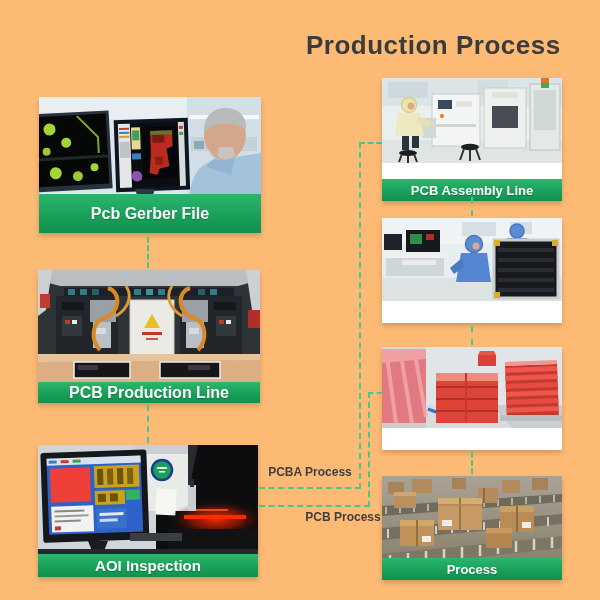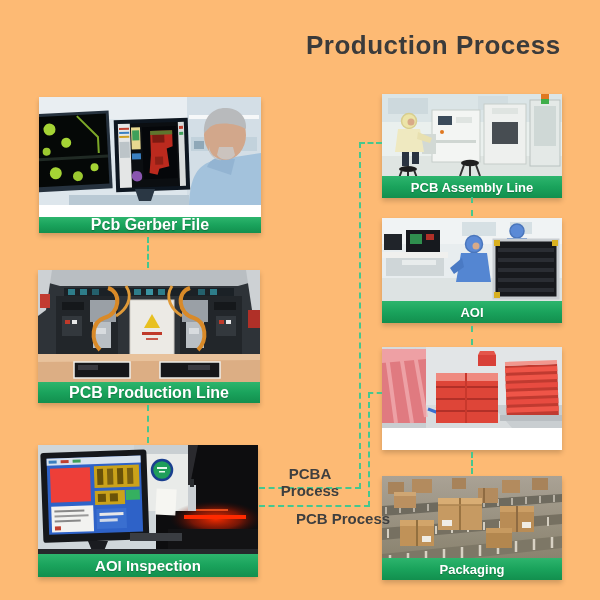--- a/index.html
+++ b/index.html
@@ -15,27 +15,27 @@
   .photo{position:absolute;left:0;top:0;right:0;overflow:hidden;}
   .photo svg{display:block;}
   .bar{
     position:absolute;left:0;right:0;bottom:0;
     display:flex;align-items:center;justify-content:center;
     background:linear-gradient(180deg,#2db56d 0%,#1aa35c 50%,#128f4e 100%);
     color:#ffffff;font-weight:bold;text-shadow:0 1px 1px rgba(0,0,0,0.25);
   }
   
   .card-l1{left:39px;top:97px;width:222px;height:136px;}
-  .card-l1 .photo{height:108px;} .card-l1 .bar{height:16px;font-size:16px;}
+  .card-l1 .photo{height:108px;} .card-l1 .bar{height:39px;font-size:16px;}
   .card-l2{left:38px;top:270px;width:222px;height:133px;}
   .card-l2 .photo{height:112px;} .card-l2 .bar{height:21px;font-size:16px;}
   .card-l3{left:38px;top:445px;width:220px;height:132px;}
   .card-l3 .photo{height:111px;} .card-l3 .bar{height:23px;font-size:15px;}
   
-  .card-r1{left:382px;top:94px;width:180px;height:104px;}
+  .card-r1{left:382px;top:78px;width:180px;height:123px;}
   .card-r1 .photo{height:85px;} .card-r1 .bar{height:22px;font-size:13px;}
   .card-r2{left:382px;top:218px;width:180px;height:105px;}
   .card-r2 .photo{height:83px;} .card-r2 .bar{height:22px;font-size:13px;}
   .card-r3{left:382px;top:347px;width:180px;height:103px;}
   .card-r3 .photo{height:81px;} .card-r3 .bar{height:22px;font-size:13px;}
   .card-r4{left:382px;top:476px;width:180px;height:104px;}
   .card-r4 .photo{height:82px;} .card-r4 .bar{height:22px;font-size:13px;}
   
   .vline{position:absolute;width:0;border-left:2px dashed #45c78e;}
   .hline{position:absolute;height:0;border-top:2px dashed #45c78e;}
@@ -44,21 +44,21 @@
   .v-r1{left:471px;top:197px;height:19px;}
   .v-r2{left:471px;top:326px;height:19px;}
   .v-r3{left:471px;top:452px;height:22px;}
   .pcba-h1{left:259px;top:487px;width:102px;}
   .pcba-v{left:359px;top:142px;height:347px;}
   .pcba-h2{left:359px;top:142px;width:23px;}
   .pcb-h1{left:259px;top:505px;width:111px;}
   .pcb-v{left:368px;top:392px;height:115px;}
   .pcb-h2{left:368px;top:392px;width:14px;}
   .flow-label{
-    position:absolute;font-weight:bold;color:#3f3f3f;font-size:15px;text-align:center;
+    position:absolute;font-weight:bold;color:#3f3f3f;font-size:12px;text-align:center;
   }
   .flow-pcba{left:258px;top:465px;width:104px;}
   .flow-pcb{left:258px;top:510px;width:100px;padding-left:35px;}
 </style>
 </head>
 <body>
 
 <div id="stage">
 
   <div id="page-title">Production Process</div>
@@ -318,21 +318,20 @@
         <rect x="116" y="30" width="56" height="4" fill="#2a2d33"></rect>
         <rect x="116" y="40" width="56" height="4" fill="#2a2d33"></rect>
         <rect x="116" y="50" width="56" height="4" fill="#2a2d33"></rect>
         <rect x="116" y="60" width="56" height="4" fill="#2a2d33"></rect>
         <rect x="116" y="70" width="56" height="4" fill="#2a2d33"></rect>
         <rect x="112" y="22" width="6" height="6" fill="#d8b020"></rect>
         <rect x="170" y="22" width="6" height="6" fill="#d8b020"></rect>
         <rect x="112" y="74" width="6" height="6" fill="#d8b020"></rect>
       </svg>
     </div>
-    <div class="bar">AOI</div>
   </div>
 
   <div class="card card-r3">
     <div class="photo">
       <svg width="180" height="81" viewBox="0 0 180 81">
         <rect width="180" height="81" fill="#d6dadc"></rect>
         <rect x="44" y="0" width="136" height="60" fill="#e2e5e7"></rect>
         <rect x="0" y="58" width="180" height="23" fill="#c9ced1"></rect>
         <path d="M44,58 L110,58 L130,81 L44,81 Z" fill="#d8dcde"></path>
 
@@ -448,21 +447,21 @@
 
         <rect x="18" y="44" width="34" height="26" fill="#c09258"></rect>
         <rect x="18" y="44" width="34" height="6" fill="#d2a56a"></rect>
         <path d="M35,44 L35,70" stroke="#93703f" stroke-width="2"></path>
         <rect x="40" y="60" width="9" height="6" fill="#efece4"></rect>
 
         <rect x="104" y="52" width="26" height="20" fill="#b3874f"></rect>
         <rect x="104" y="52" width="26" height="5" fill="#c79a60"></rect>
       </svg>
     </div>
-    <div class="bar">Packaging</div>
+    <div class="bar">Process</div>
   </div>
 
   <div class="vline v-l1"></div>
   <div class="vline v-l2"></div>
   <div class="vline v-r1"></div>
   <div class="vline v-r2"></div>
   <div class="vline v-r3"></div>
 
   <div class="hline pcba-h1"></div>
   <div class="vline pcba-v"></div>

